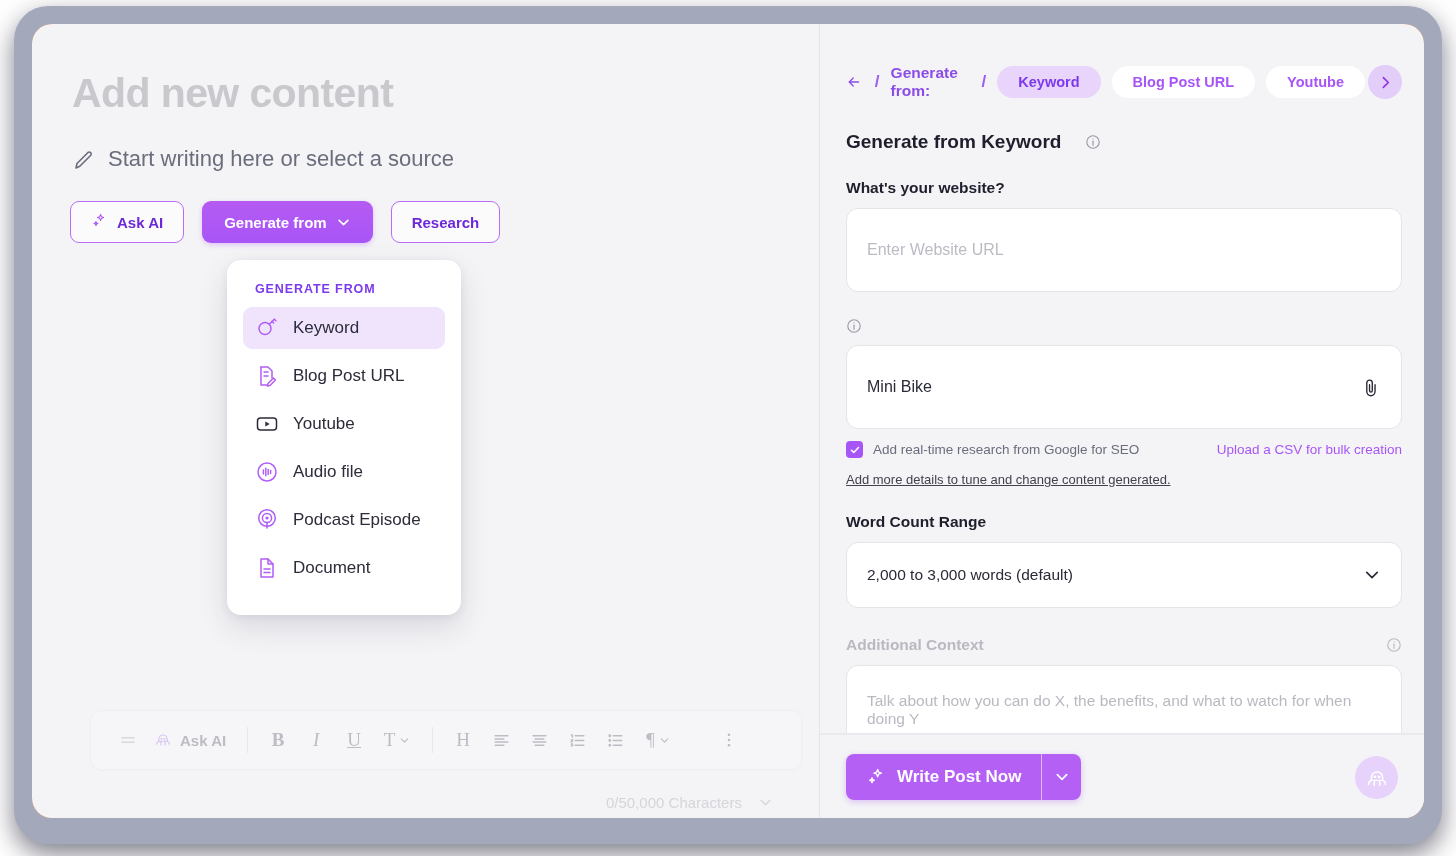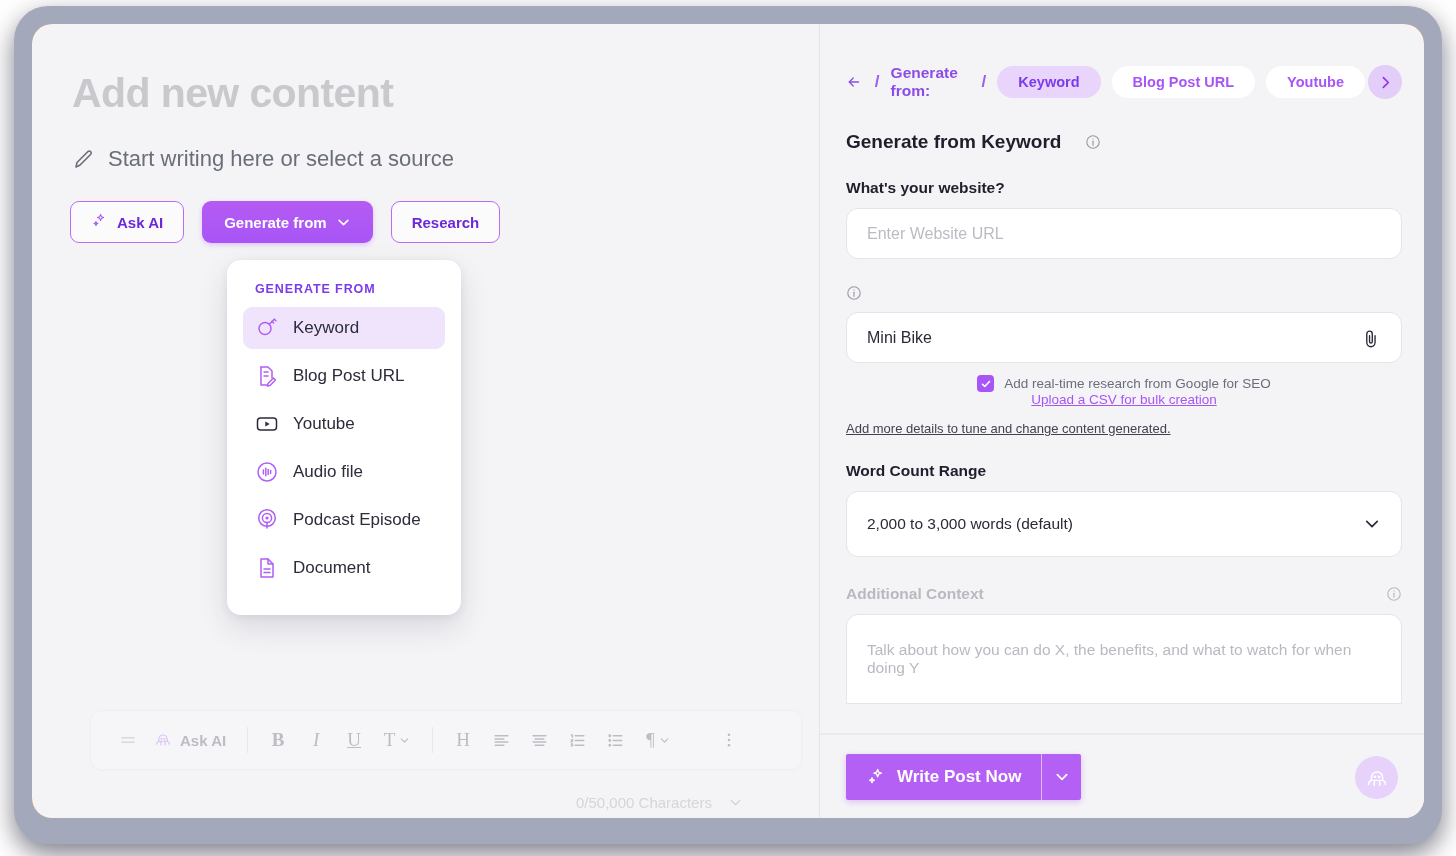--- a/index.html
+++ b/index.html
@@ -38,21 +38,21 @@
     border-right: 1px solid #e3e3e8;
     flex: none;
   }
   .page-title {
     position: absolute; left: 40px; top: 46px;
     font-size: 41px; font-weight: 700; letter-spacing: -.6px;
     color: #c8c8cd;
   }
   .subline {
     position: absolute; left: 40px; top: 122px;
-    display: flex; align-items: center; gap: 12px;
+    display: flex; align-items: flex-end; gap: 12px;
     color: #6a6d7c; font-size: 22px;
   }
   .pencil-ico { width: 24px; height: 24px; flex: none; display:block; }
 
   .btnrow {
     position: absolute; left: 38px; top: 177px;
     display: flex; gap: 18px; align-items: center;
   }
   .btn {
     height: 42px; border-radius: 9px;
@@ -113,21 +113,21 @@
   .tb-askai {
     display: flex; align-items: center; gap: 7px;
     padding: 0 8px 0 4px; height: 34px; cursor: pointer;
     font-size: 15px; font-weight: 700; color: #9a9aa6;
   }
   .tb-sep { width: 1px; height: 26px; background: #e0e0e6; margin: 0 9px; }
   .tb-lbl { font-size: 19px; font-weight: 700; color: #9a9aa6; font-family: "Liberation Serif", serif;}
   .tb-chev { width: 11px; height: 11px; }
 
   #charcount {
-    position: absolute; left: 544px; top: 770px;
+    position: absolute; left: 574px; top: 770px;
     display: flex; align-items: center; gap: 16px;
     color: #d5d5da; font-size: 15px;
   }
 
   
   #right {
     flex: 1; height: 100%;
     position: relative;
     background: #f4f4f6;
     overflow: hidden;
@@ -161,45 +161,44 @@
     margin-top: 27px;
   }
   .info-ico { width: 16px; height: 16px; flex: none; cursor: pointer; }
 
   .field-label {
     display: flex; align-items: center; justify-content: space-between;
     font-size: 15.5px; font-weight: 700; color: #1e1e2d;
     margin-top: 26px; margin-bottom: 11px;
   }
   .inp {
-    width: 100%; height: 51px;
+    width: 100%; height: 84px;
     background: #fff; border: 1px solid #e4e4e9;
     border-radius: 12px;
     display: flex; align-items: center;
     padding: 0 20px;
     font-size: 16px;
   }
   .inp.ph { color: #bbbbc4; }
   .inp .val { color: #2a2a38; flex: 1; }
   .clip-ico { width: 22px; height: 22px; }
 
   .underrow {
     display: flex; align-items: center; justify-content: space-between;
     margin-top: 12px;
-    flex-direction: column;
   }
   .cbwrap { display: flex; align-items: center; gap: 10px; cursor: pointer; }
   .cbox {
     width: 17px; height: 17px; border-radius: 4px;
     background: #a855f7; display: flex; align-items: center; justify-content: center;
     flex: none;
   }
   .cb-lbl { font-size: 13.5px; color: #6a6d7c; }
   .csvlink {
-    font-size: 13.5px; color: #a855f7; text-decoration: underline; cursor: pointer;
+    font-size: 13.5px; color: #a855f7; cursor: pointer;
   }
 
   .less-row {
     display: flex; align-items: center; gap: 10px;
     margin-top: 31px;
   }
   .caret-up { width: 19px; height: 19px; }
   .less-lbl { font-size: 17.5px; font-weight: 700; color: #7c18e0; }
   .less-desc { font-size: 13px; color: #42424f; margin-top: 14px; text-decoration: underline; }
 
@@ -227,21 +226,21 @@
 
   
   #rfooter {
     position: absolute; left: 0; right: 0; bottom: 0;
     height: 84px; background: #f4f4f6;
     border-top: 1px solid #eaeaee;
     display: flex; align-items: center;
     padding: 0 26px;
   }
   .cta {
-    display: flex; height: 46px; border-radius: 2px; overflow: hidden;
+    display: flex; height: 46px; border-radius: 8px; overflow: hidden;
     box-shadow: 0 2px 6px rgba(168,85,247,.32); cursor: pointer;
   }
   .cta-main {
     background: #b560f5; color: #fff;
     display: flex; align-items: center; gap: 11px;
     padding: 0 20px; font-size: 17px; font-weight: 700;
   }
   .cta-split {
     background: #b560f5; width: 40px;
     display: flex; align-items: center; justify-content: center;

